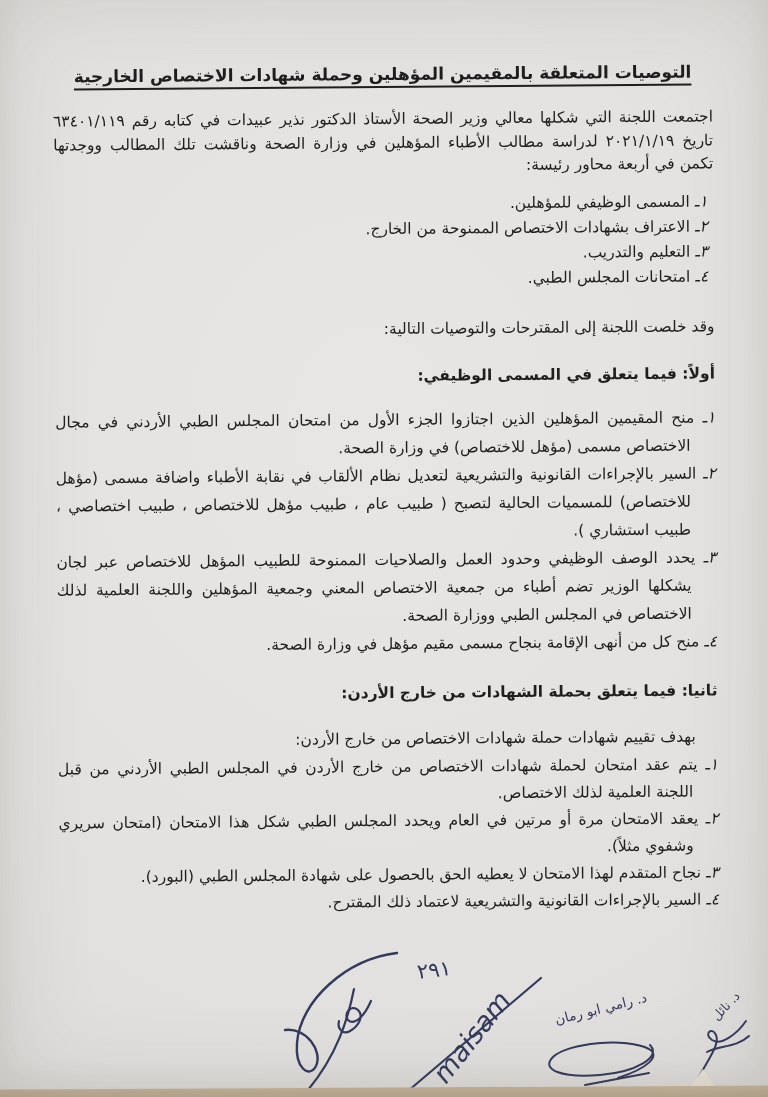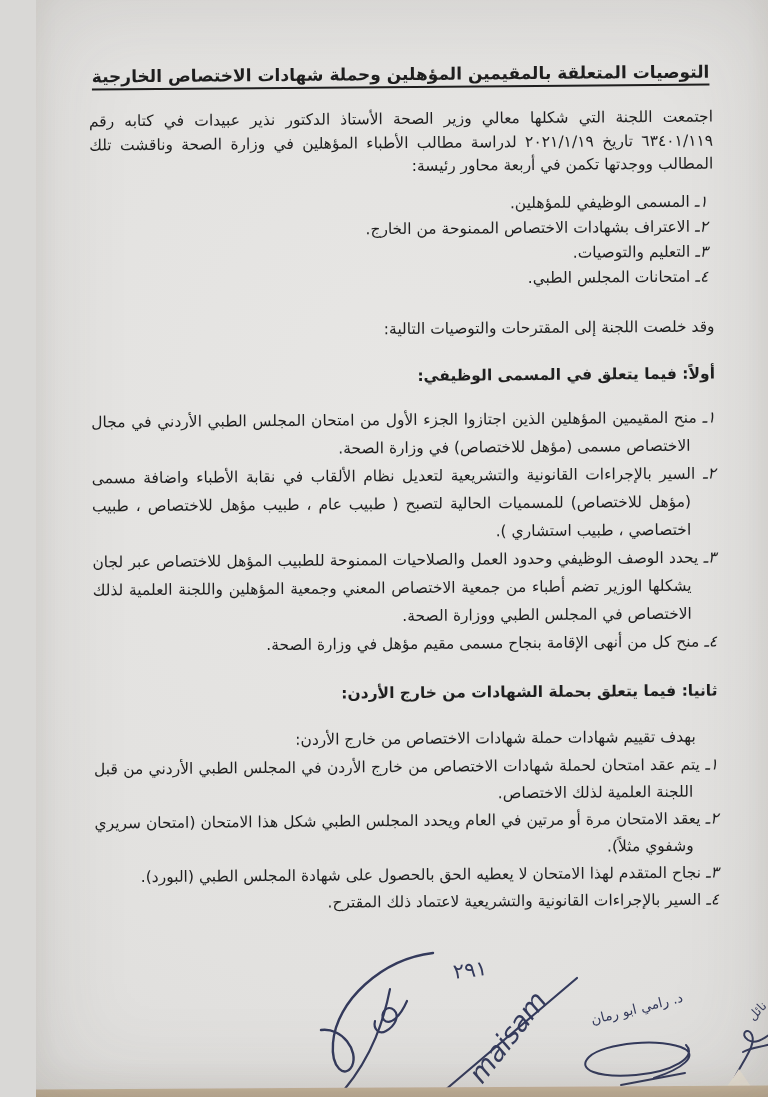--- a/index.html
+++ b/index.html
@@ -4,21 +4,20 @@
 <style>
   html,body{margin:0;padding:0;}
   body{
     width:768px;height:1097px;overflow:hidden;position:relative;
     background:#d9d8d6;
     font-family:"DejaVu Sans",sans-serif;
   }
   .page{
     position:absolute;inset:0;
     background:radial-gradient(120% 95% at 48% 38%, #e7e6e4 0%, #e2e1df 55%, #dad9d7 100%);
-    margin-left:36px;
   }
   .page::after{
     content:"";position:absolute;inset:0;pointer-events:none;
     box-shadow:inset 0 0 95px rgba(95,88,78,.16), inset 0 -18px 30px rgba(120,100,75,.08);
   }
   .content{
     position:absolute;top:0;left:0;right:0;
     padding:64px 56px 0 52px;
     direction:rtl;
     color:#1f1f1f;
@@ -96,21 +95,21 @@
 <div class="page">
   <div class="content">
 
     <h1 class="title"><span>التوصيات المتعلقة بالمقيمين المؤهلين وحملة شهادات الاختصاص الخارجية</span></h1>
 
     <p class="intro">اجتمعت اللجنة التي شكلها معالي وزير الصحة الأستاذ الدكتور نذير عبيدات في كتابه رقم ٦٣٤٠١/١١٩ تاريخ ٢٠٢١/١/١٩ لدراسة مطالب الأطباء المؤهلين في وزارة الصحة وناقشت تلك المطالب ووجدتها تكمن في أربعة محاور رئيسة:</p>
 
     <ul class="axes">
       <li><span class="num">١ـ</span> <span>المسمى الوظيفي للمؤهلين.</span></li>
       <li><span class="num">٢ـ</span> <span>الاعتراف بشهادات الاختصاص الممنوحة من الخارج.</span></li>
-      <li><span class="num">٣ـ</span> <span>التعليم والتوصيات.</span></li>
+      <li><span class="num">٣ـ</span> <span>التعليم والتدريب.</span></li>
       <li><span class="num">٤ـ</span> <span>امتحانات المجلس الطبي.</span></li>
     </ul>
 
     <p class="lead">وقد خلصت اللجنة إلى المقترحات والتوصيات التالية:</p>
 
     <h2 class="section-heading">أولاً: فيما يتعلق في المسمى الوظيفي:</h2>
 
     <ol class="rec-list sec1">
       <li><span class="num">١ـ</span> <span>منح المقيمين المؤهلين الذين اجتازوا الجزء الأول من امتحان المجلس الطبي الأردني في مجال الاختصاص مسمى (مؤهل للاختصاص) في وزارة الصحة.</span></li>
       <li><span class="num">٢ـ</span> <span>السير بالإجراءات القانونية والتشريعية لتعديل نظام الألقاب في نقابة الأطباء واضافة مسمى (مؤهل للاختصاص) للمسميات الحالية لتصبح ( طبيب عام ، طبيب مؤهل للاختصاص ، طبيب اختصاصي ، طبيب استشاري ).</span></li>

